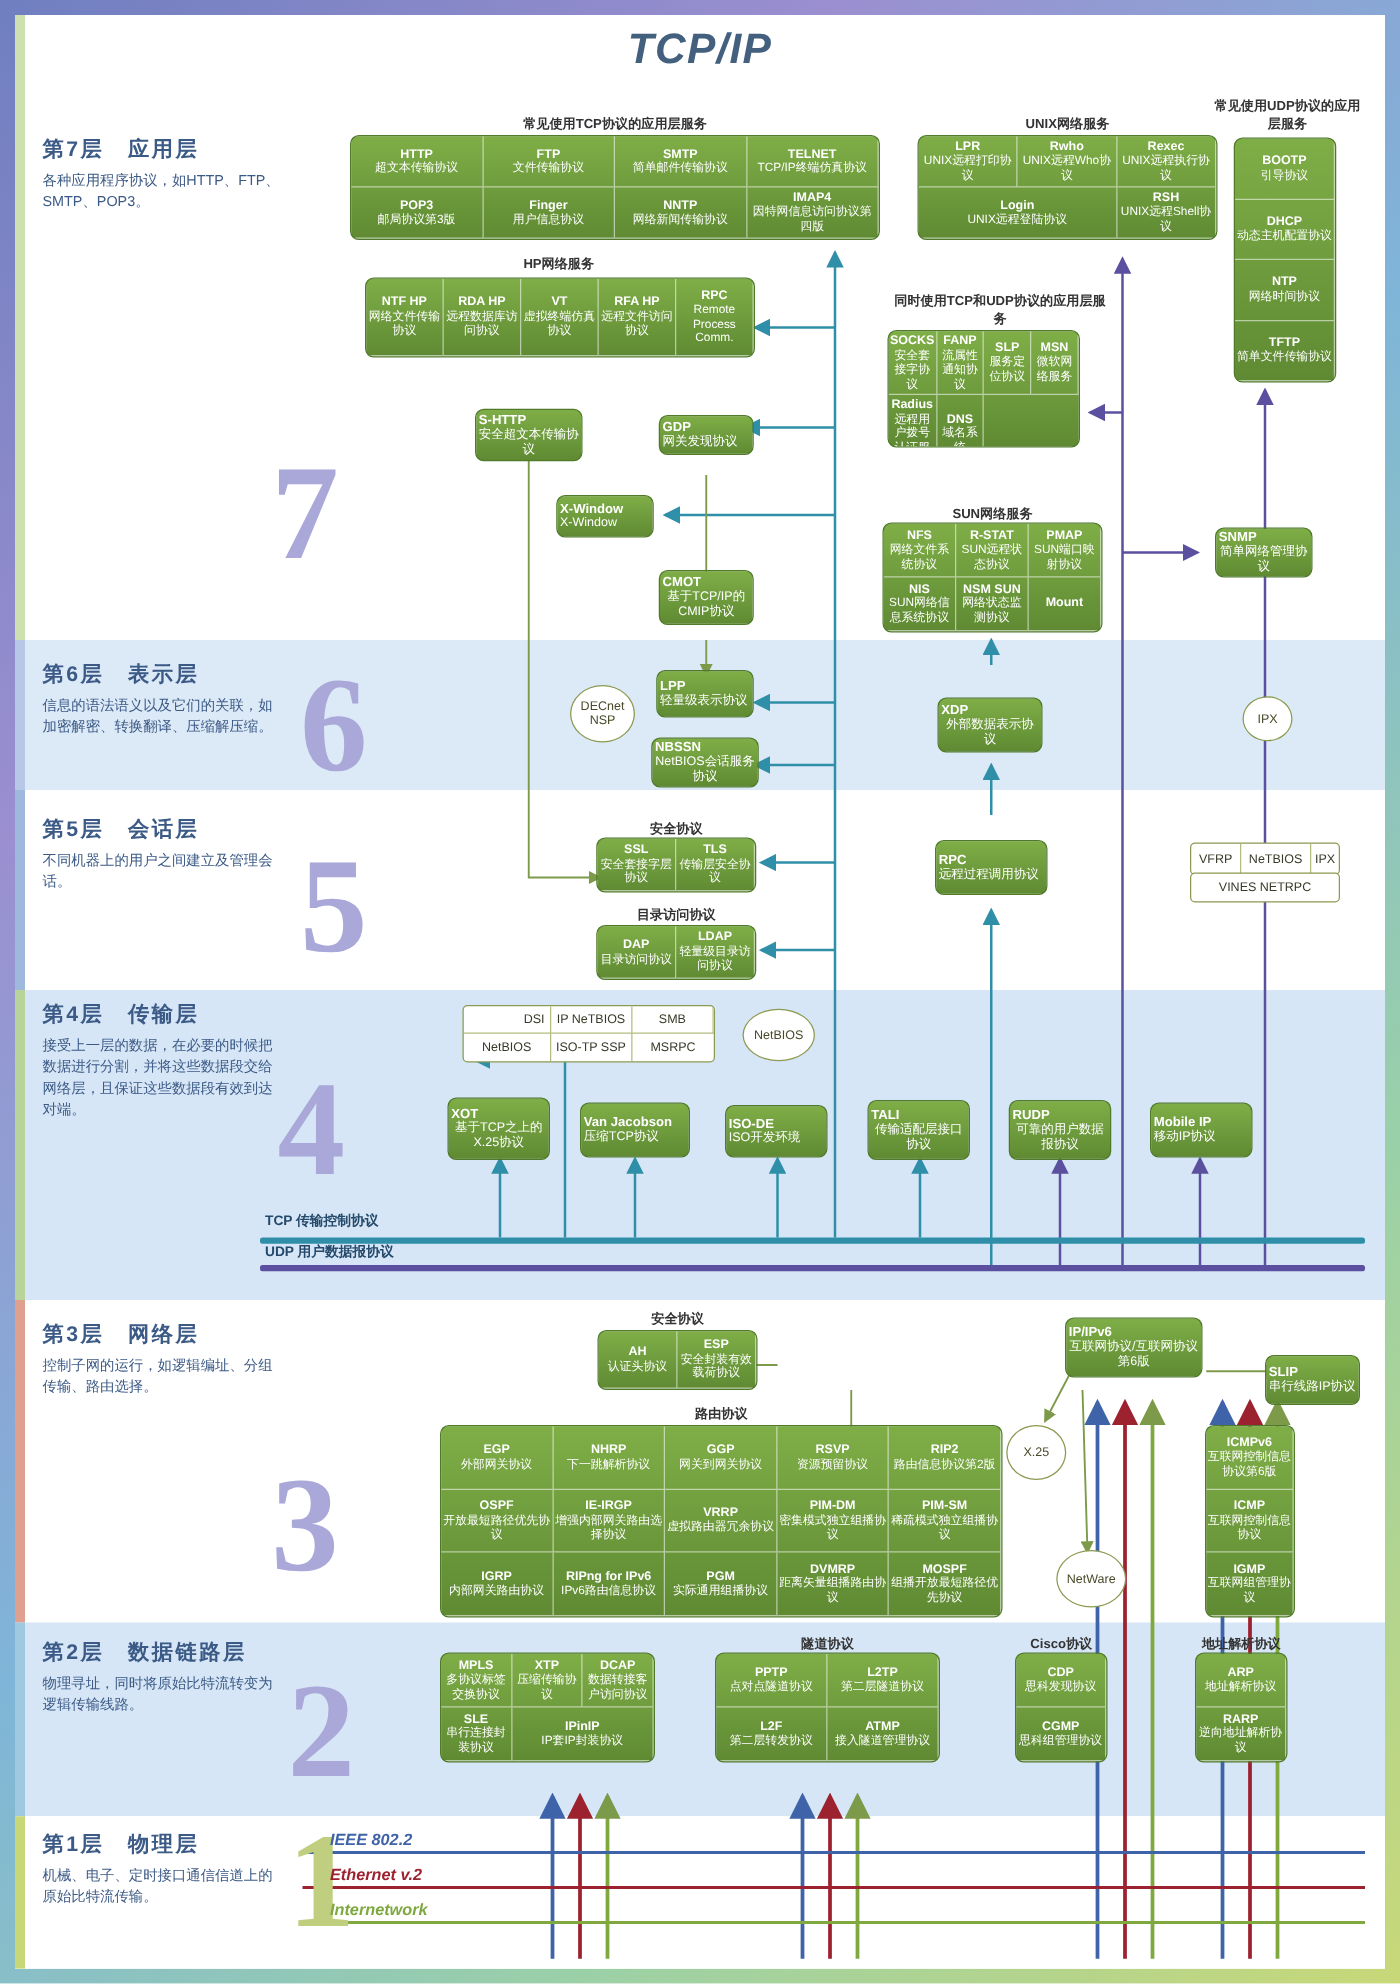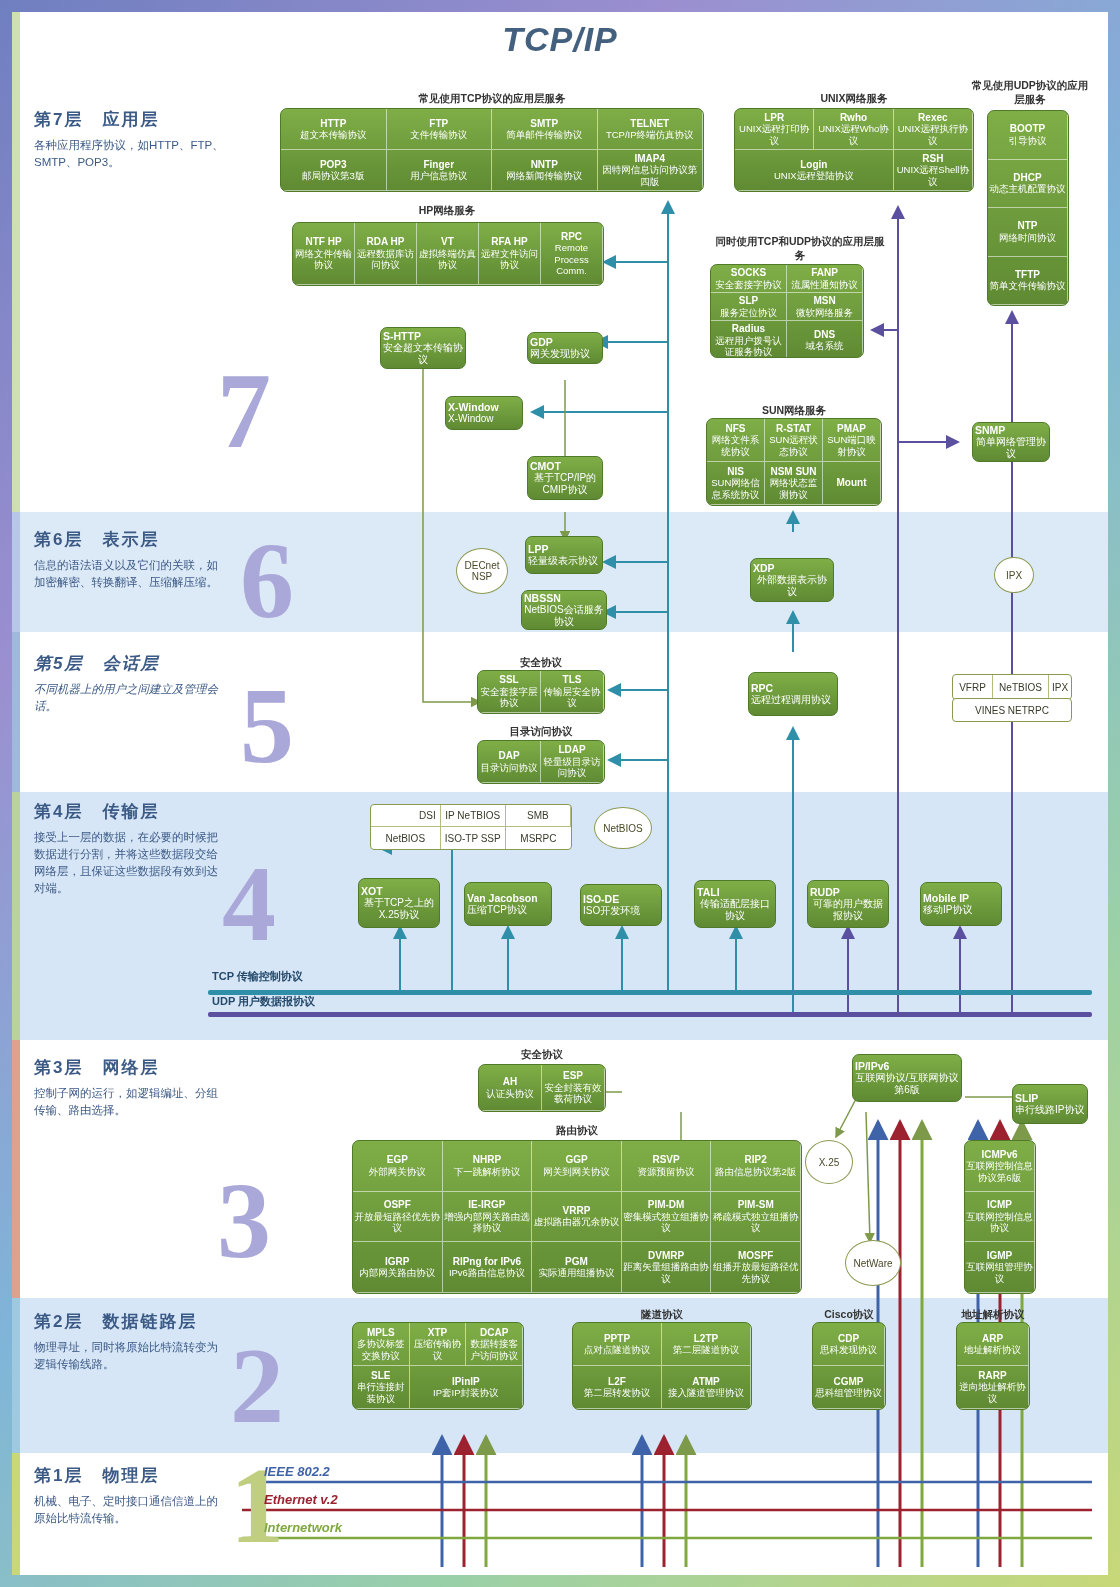--- a/index.html
+++ b/index.html
@@ -147,21 +147,21 @@
       <div class="ld">各种应用程序协议，如HTTP、FTP、SMTP、POP3。</div>
     </div>
     <div class="bignum" style="left:205px;top:345px;">7</div>
 
     <div class="layer-label" style="top:516px;">
       <div class="lt">第6层　表示层</div>
       <div class="ld">信息的语法语义以及它们的关联，如加密解密、转换翻译、压缩解压缩。</div>
     </div>
     <div class="bignum" style="left:228px;top:515px;">6</div>
 
-    <div class="layer-label" style="top:640px;font-style:italic;">
+    <div class="layer-label" style="top:640px;">
       <div class="lt">第5层　会话层</div>
       <div class="ld">不同机器上的用户之间建立及管理会话。</div>
     </div>
     <div class="bignum" style="left:228px;top:660px;">5</div>
 
     <div class="layer-label" style="top:788px;">
       <div class="lt">第4层　传输层</div>
       <div class="ld">接受上一层的数据，在必要的时候把数据进行分割，并将这些数据段交给网络层，且保证这些数据段有效到达对端。</div>
     </div>
     <div class="bignum" style="left:210px;top:838px;">4</div>
@@ -282,21 +282,21 @@
           <span class="nm">RFA HP</span>
           <span>远程文件访问协议</span>
         </div>
       <div class="gcell">
           <span class="nm">RPC</span>
           <span>Remote Process Comm.</span>
         </div>
     </div>
 
     <div class="cap" style="left:700px;top:222px;width:176px;line-height:14px;">同时使用TCP和UDP协议的应用层服务</div>
-    <div class="gtable" style="left:698px;top:252px;width:154px;height:94px;grid-template-columns:repeat(2,1fr);grid-template-rows:repeat(3,1fr);">
+    <div class="gtable" style="left:698px;top:252px;width:154px;height:94px;grid-template-columns:repeat(4,1fr);grid-template-rows:repeat(3,1fr);">
       <div class="gcell">
           <span class="nm">SOCKS</span>
           <span>安全套接字协议</span>
         </div>
       <div class="gcell">
           <span class="nm">FANP</span>
           <span>流属性通知协议</span>
         </div>
       <div class="gcell">
           <span class="nm">SLP</span>

